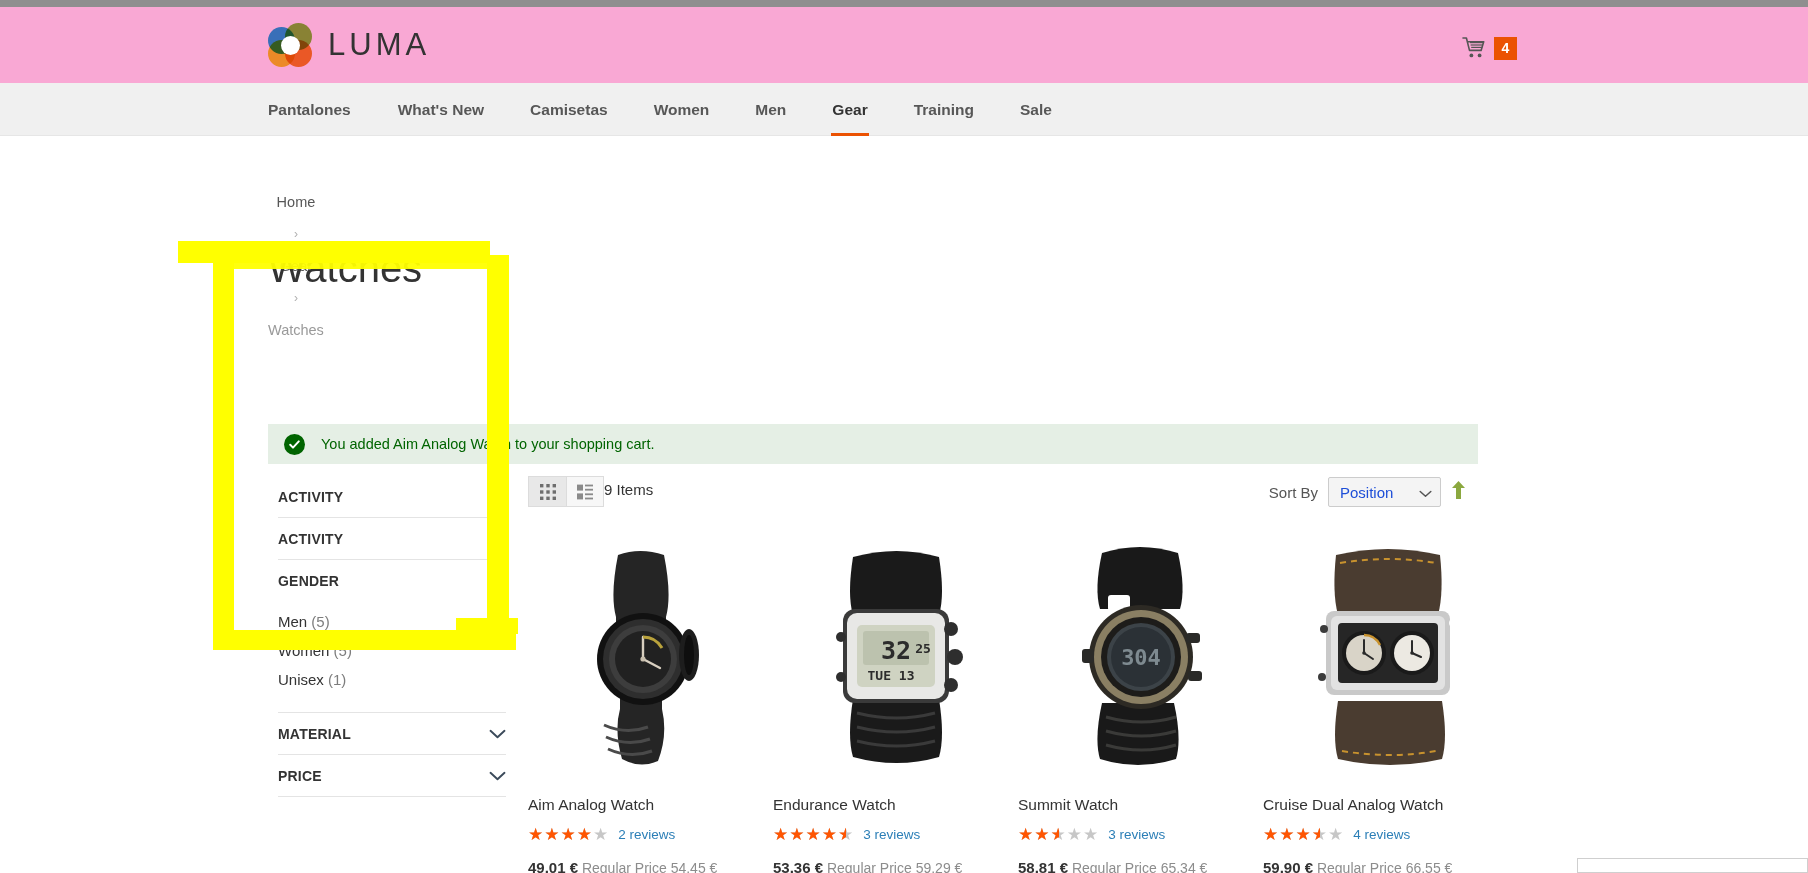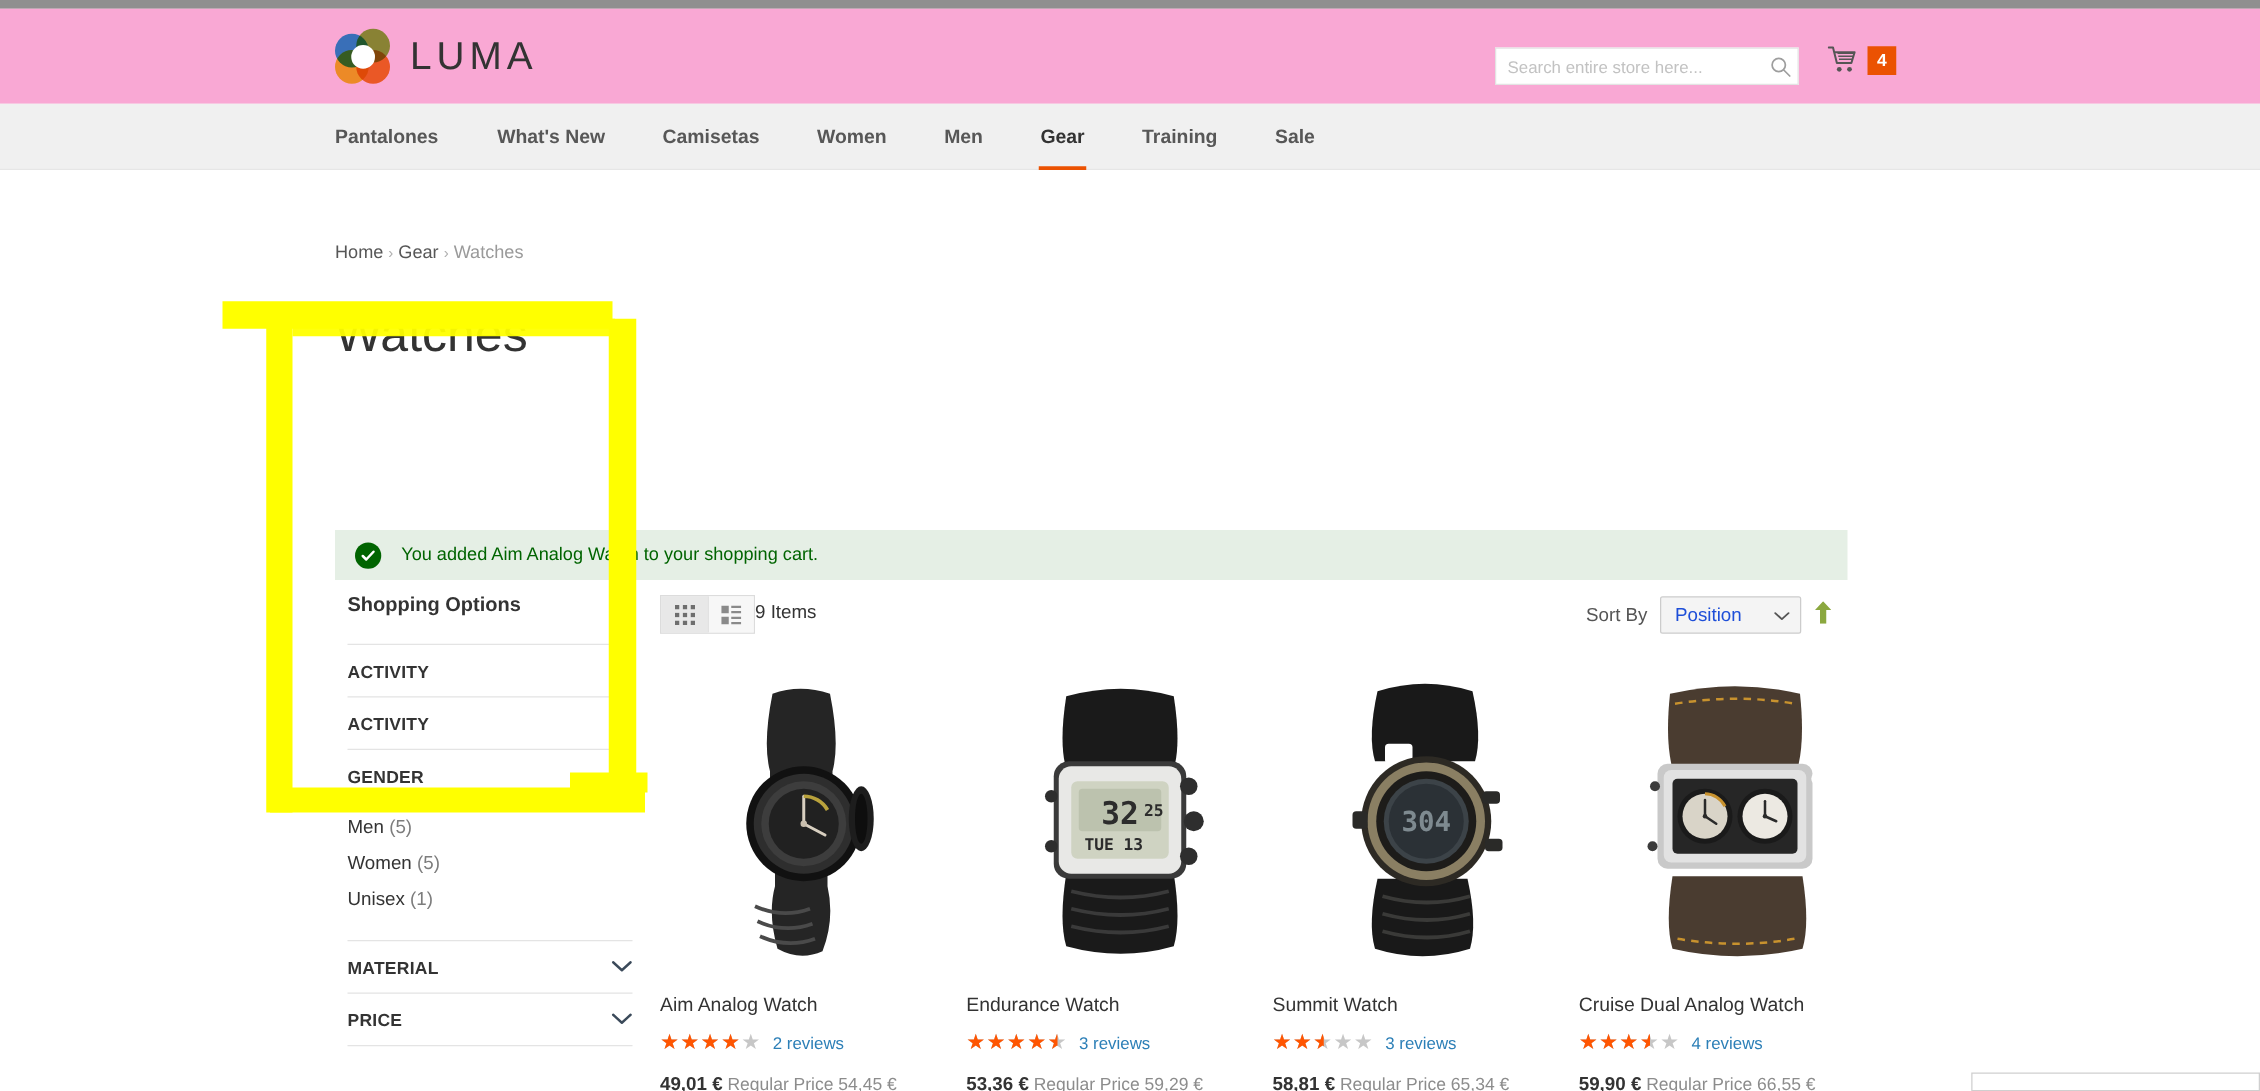--- a/index.html
+++ b/index.html
@@ -159,21 +159,22 @@
     width: 1808px;
   }
   .breadcrumb {
     position: absolute;
     left: 268px;
     top: 58px;
     font-size: 14.5px;
     color: #575757;
     display: flex;
     align-items: center;
-    gap: 4px;
+    gap: 17px;
+    flex-direction: column;
   }
   .breadcrumb a { color: #575757; text-decoration: none; cursor: pointer; }
   .crumb-sep { color: #b0b0b0; font-size: 12px; }
   .crumb-current { color: #9a9a9a; }
 
   .page-title {
     position: absolute;
     left: 268px;
     top: 83px;
     font-size: 40px;
@@ -394,29 +395,20 @@
       <div class="logo-mark">
         <span class="lm-blue"></span>
         <span class="lm-green"></span>
         <span class="lm-orange"></span>
         <span class="lm-yellow"></span>
         <div class="logo-hole"></div>
       </div>
       <div class="logo-text">LUMA</div>
     </div>
 
-    <div class="search-box">
-      <input class="search-input" type="text" placeholder="Search entire store here..." style="">
-      <span class="search-icon">
-        <svg width="17" height="17" viewBox="0 0 17 17" fill="none" stroke="currentColor" stroke-width="1.4">
-          <circle cx="7" cy="7" r="5.3"></circle>
-          <line x1="11" y1="11" x2="15.8" y2="15.8" stroke-linecap="round"></line>
-        </svg>
-      </span>
-    </div>
 
     <div class="cart-wrap">
       <span class="cart-icon">
         <svg width="26" height="24" viewBox="0 0 26 24" fill="none" stroke="currentColor" stroke-width="1.6">
           <path d="M1 2h3.4l3.1 12.4h11.6l2.6-8.6H6" stroke-linecap="round" stroke-linejoin="round"></path>
           <rect x="8" y="6" width="13" height="1.2" fill="currentColor" stroke="none"></rect>
           <rect x="8.6" y="8.4" width="12" height="1.2" fill="currentColor" stroke="none"></rect>
           <rect x="9.2" y="10.8" width="11" height="1.2" fill="currentColor" stroke="none"></rect>
           <circle cx="9.4" cy="19.4" r="1.9" fill="currentColor" stroke="none"></circle>
           <circle cx="17.6" cy="19.4" r="1.9" fill="currentColor" stroke="none"></circle>
@@ -454,21 +446,20 @@
     <div class="msg-success">
       <span class="check-circle">
         <svg width="13" height="13" viewBox="0 0 13 13" fill="none" stroke="#ffffff" stroke-width="2">
           <polyline points="2.2,6.8 5,9.6 10.8,3.4" stroke-linecap="round" stroke-linejoin="round"></polyline>
         </svg>
       </span>
       <span class="msg-text">You added Aim Analog Watch to your shopping cart.</span>
     </div>
 
     <div class="sidebar">
-      <div class="sidebar-heading">Shopping Options</div>
 
       <div class="filter-group">
         <div class="filter-head">
           <span class="filter-title">ACTIVITY</span>
           <span class="chev">
             <svg width="17" height="10" viewBox="0 0 17 10" fill="none" stroke="currentColor" stroke-width="1.9">
               <polyline points="1.5,1.8 8.5,8.2 15.5,1.8" stroke-linecap="round" stroke-linejoin="round"></polyline>
             </svg>
           </span>
         </div>

